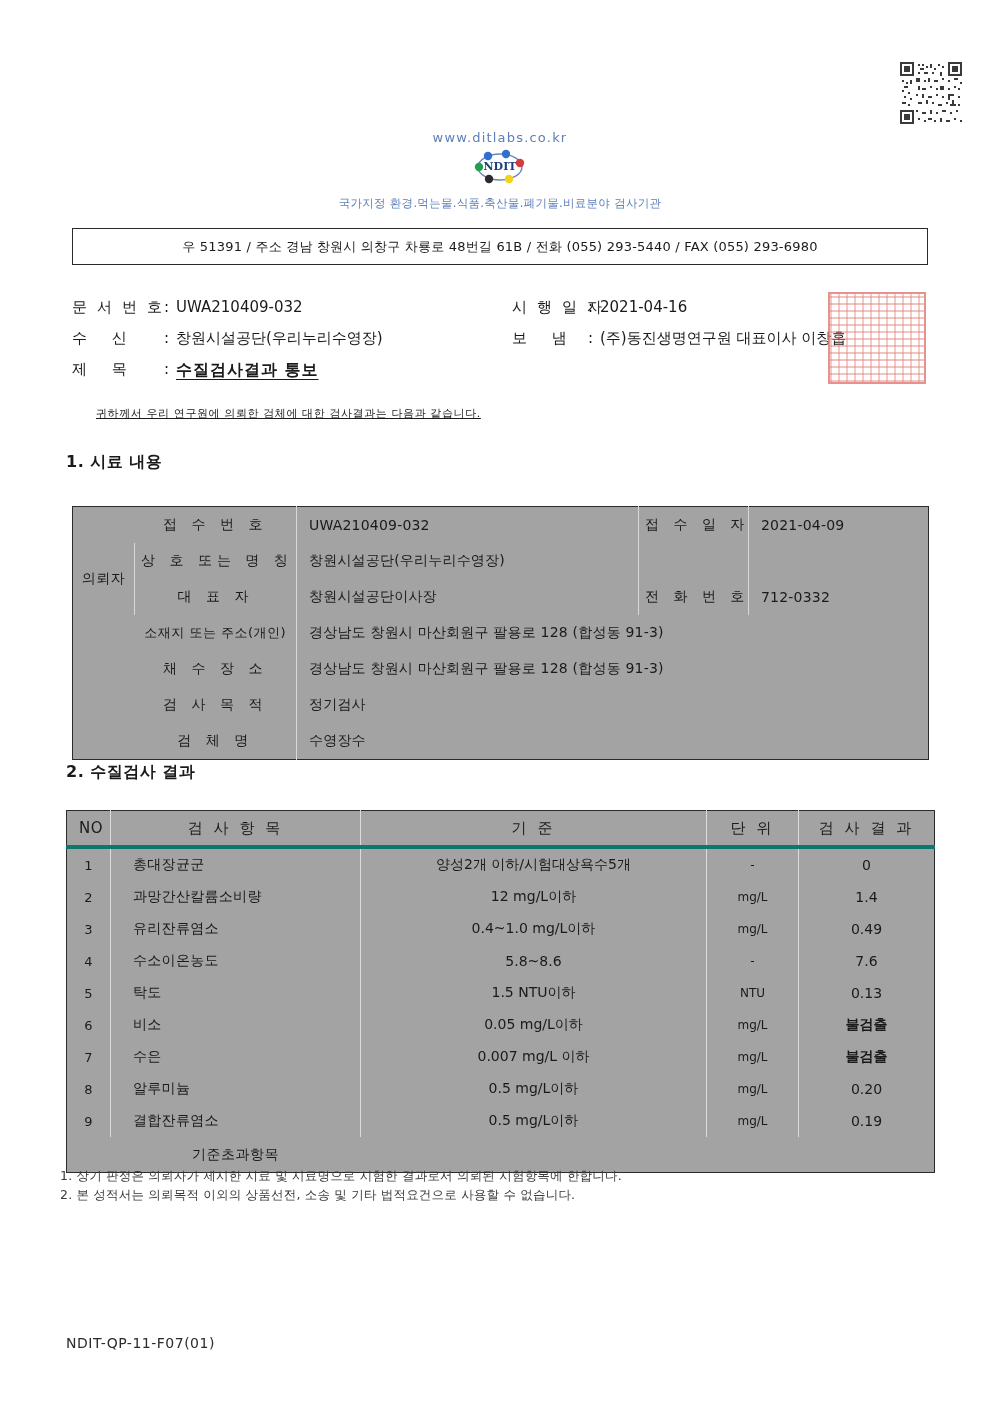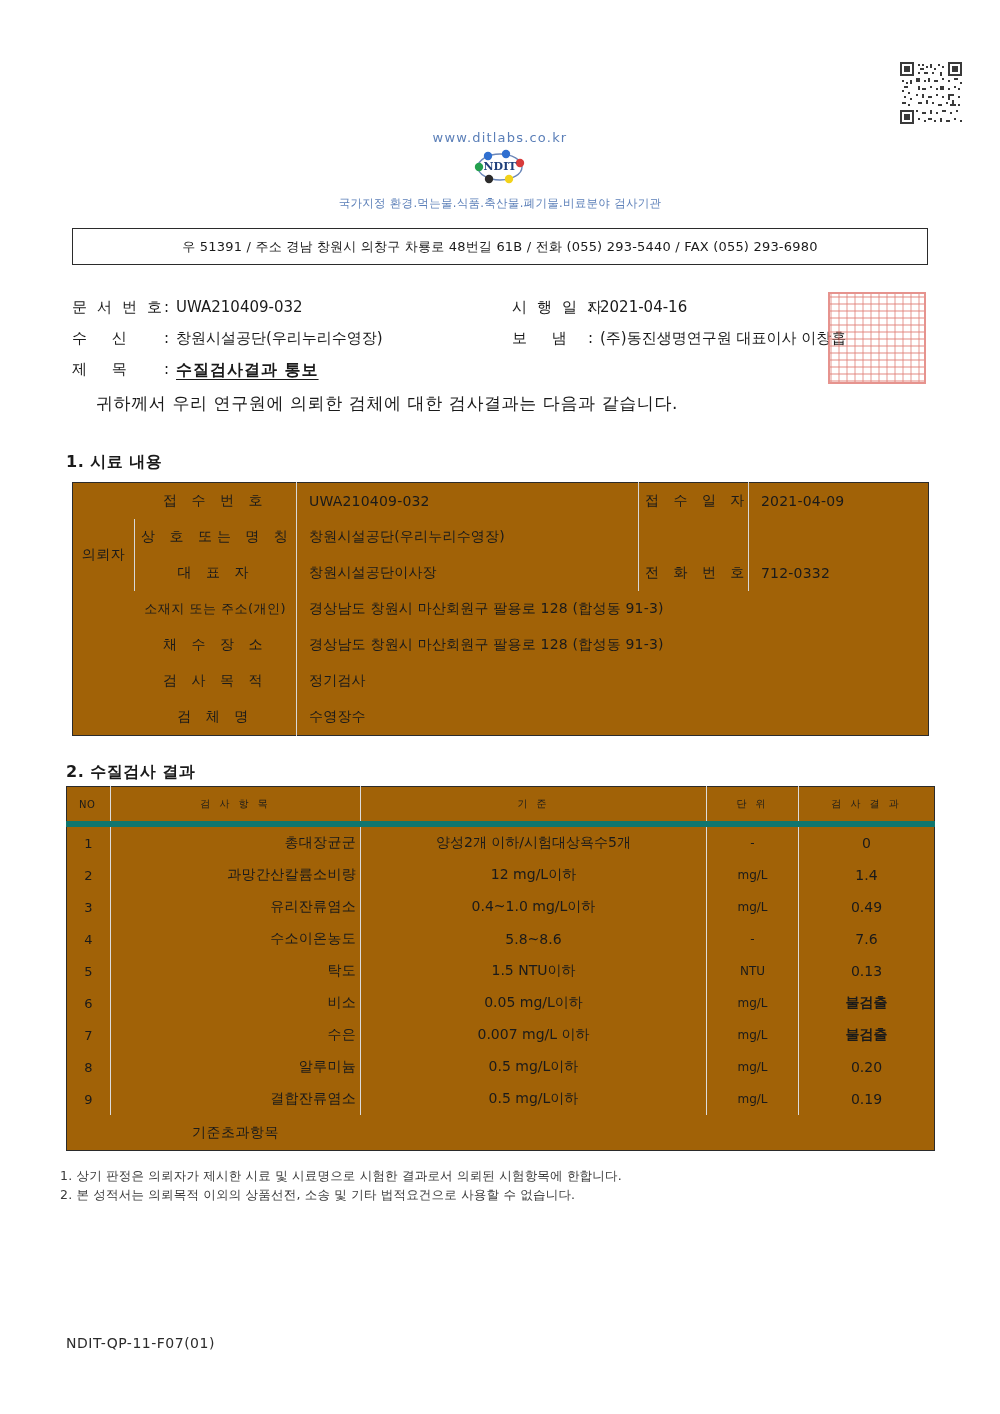--- a/index.html
+++ b/index.html
@@ -132,42 +132,44 @@
   #seal .seal-tex {
     width: 100%; height: 100%;
     background-image:
       repeating-linear-gradient(0deg, rgba(215,90,80,0.45) 0 2px, transparent 2px 7px),
       repeating-linear-gradient(90deg, rgba(215,90,80,0.40) 0 2px, transparent 2px 8px);
   }
 
   
   #greeting {
     position: absolute;
-    top: 392px;
+    top: 406px;
     left: 96px;
-    font-size: 17px;
+    font-size: 11px;
     letter-spacing: 0.6px;
+    text-decoration: underline;
   }
 
   
   .section-head {
     position: absolute;
     font-size: 16px;
     font-weight: bold;
     letter-spacing: 0.5px;
     left: 66px;
   }
   #sec1-head { top: 452px; }
   #sec2-head { top: 762px; }
 
   
   table {
     border-collapse: collapse;
     table-layout: fixed;
-    background: #a16207;
+    background: #a3a3a3;
+    margin-top: 24px;
   }
   #sample-table {
     position: absolute;
     top: 482px;
     left: 72px;
     width: 856px;
     border: 1.5px solid #2b2b2b;
     font-size: 14px;
   }
   #sample-table td {
@@ -203,29 +205,29 @@
   }
   #result-table th, #result-table td {
     height: 32px;
     padding: 0 4px;
     vertical-align: middle;
     font-weight: normal;
     border-right: 1px solid #dcdcdc;
   }
   #result-table th:last-child, #result-table td:last-child { border-right: none; }
   #result-table thead th {
-    border-bottom: 6px solid #0f766e;
+    border-bottom: 4px solid #0f766e;
     height: 34px;
-    font-size: 10px;
+    font-size: 15px;
     letter-spacing: 3px;
   }
   #result-table thead th.no-col { letter-spacing: 0.5px; text-align: left; padding-left: 12px; }
   #result-table tbody td { text-align: center; }
   #result-table tbody td.c-no { text-align: center; font-size: 13px; }
-  #result-table tbody td.c-item { text-align: right; padding-left: 22px; letter-spacing: 0.3px; }
+  #result-table tbody td.c-item { text-align: left; padding-left: 22px; letter-spacing: 0.3px; }
   #result-table tbody td.c-unit { font-size: 12px; }
   #result-table tbody td.c-res { font-size: 14px; }
   #result-table tbody td.bold-res { font-weight: bold; }
   #result-table tr.summary td {
     border-right: none;
     height: 35px;
   }
   #result-table tr.summary-first td { border-top: 1.5px solid #2b2b2b; }
   .sum-key { text-align: center !important; letter-spacing: 6px; }
   .sum-key.nosp { letter-spacing: 0.5px; }

